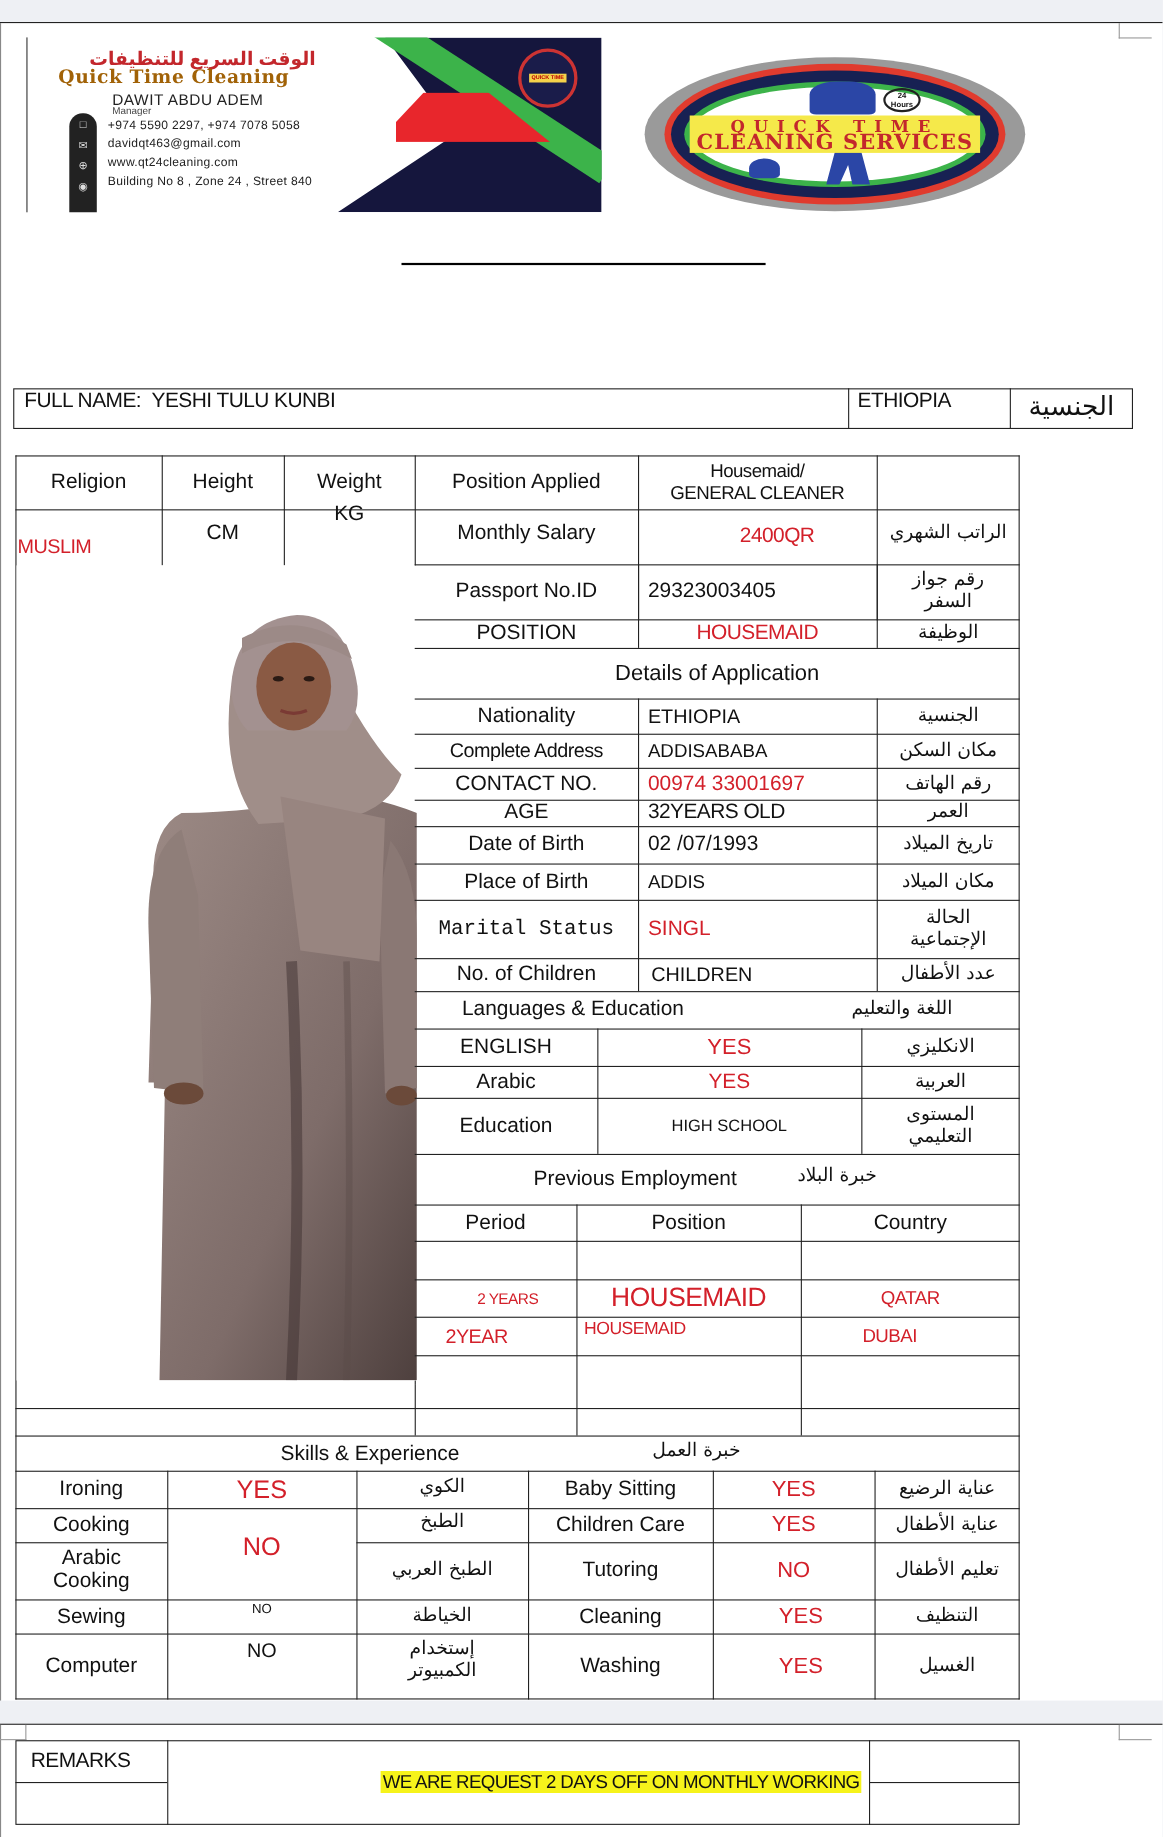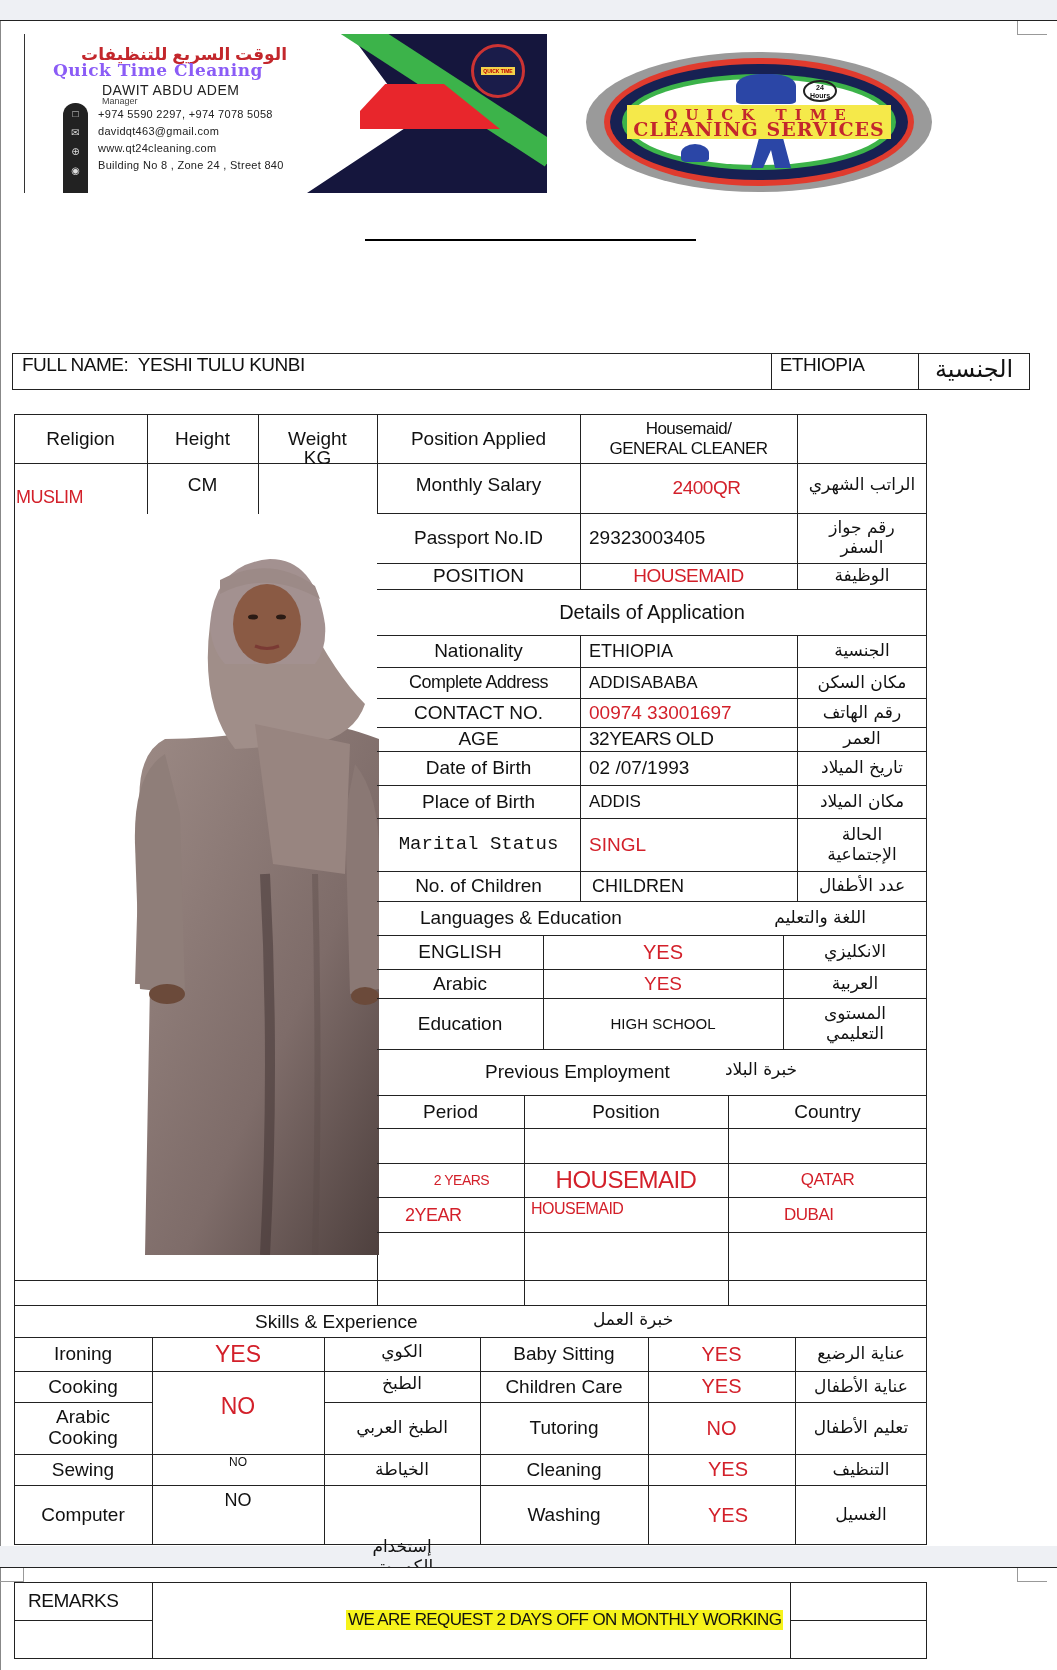--- a/index.html
+++ b/index.html
@@ -13,21 +13,21 @@
   .corner-mark { position: absolute; width: 30px; height: 14px; border-left: 1px solid #999; border-bottom: 1px solid #999; }
 
   
   .bizcard { position: absolute; left: 24px; top: 34px; width: 523px; height: 159px; background: #fff; overflow: hidden; border-left: 1px solid #333; }
   .bizcard .navy { position: absolute; right: 0; top: 0; width: 240px; height: 159px; background: #15163d; clip-path: polygon(18% 0, 100% 0, 100% 100%, 0 100%, 45% 55%); }
   .bizcard .green-stripe { position: absolute; left: 285px; top: -20px; width: 26px; height: 280px; background: #3cb34a; transform: rotate(-57deg); transform-origin: top left; }
   .bizcard .red-stripe { position: absolute; left: 335px; top: 50px; width: 140px; height: 45px; background: #e8262c; clip-path: polygon(18% 0, 60% 0, 100% 100%, 0 100%, 0 60%); }
   .bizcard .mini-logo { position: absolute; right: 22px; top: 10px; width: 54px; height: 54px; border-radius: 50%; border: 3px solid #c33; background: #1a1c4a; display: flex; align-items: center; justify-content: center; }
   .bizcard .mini-logo span { font-size: 5px; background: #f4d24a; color: #b00; padding: 1px 2px; font-weight: bold; }
   .bizcard .ar-title { position: absolute; left: 30px; top: 10px; font-size: 17px; font-weight: bold; color: #c3272c; direction: rtl; width: 232px; text-align: right; }
-  .bizcard .en-title { position: absolute; left: 28px; top: 26px; font-family: "DejaVu Serif", serif; font-size: 17px; font-weight: bold; color: #8b5cf6; letter-spacing: 0.5px; }
+  .bizcard .en-title { position: absolute; left: 28px; top: 26px; font-family: "DejaVu Serif", serif; font-size: 17px; font-weight: bold; color: #a16207; letter-spacing: 0.5px; }
   .bizcard .person { position: absolute; left: 77px; top: 48px; font-size: 14px; color: #222; letter-spacing: 0.5px; }
   .bizcard .role { position: absolute; left: 77px; top: 62px; font-size: 9px; color: #444; }
   .bizcard .icon-rail { position: absolute; left: 38px; top: 69px; width: 25px; height: 95px; background: #222; border-radius: 12px 12px 0 0; }
   .bizcard .icon-rail span { display: block; color: #ddd; font-size: 10px; text-align: center; height: 17px; line-height: 17px; margin-top: 2px; }
   .bizcard .contact-line { position: absolute; left: 73px; font-size: 11px; color: #222; letter-spacing: 0.3px; }
 
   
   .roundlogo { position: absolute; left: 586px; top: 52px; width: 346px; height: 140px; }
   .roundlogo .outer { position: absolute; inset: 0; border-radius: 50%; background: #9a9a9a; }
   .roundlogo .red { position: absolute; left: 18px; top: 6px; right: 18px; bottom: 6px; border-radius: 50%; background: #e03b2e; }
@@ -132,21 +132,21 @@
 
 <div class="t" style="left:14px; top:414px; width:133px; height:49px;">Religion</div>
 <div class="t" style="left:147px; top:414px; width:111px; height:49px;">Height</div>
 <div class="t" style="left:258px; top:414px; width:119px; height:49px;">Weight</div>
 <div class="t" style="left:377px; top:414px; width:203px; height:49px;">Position Applied</div>
 <div class="t narrow" style="left:580px; top:414px; width:217px; height:49px; font-size:17px; white-space:pre-line;">Housemaid/
 GENERAL CLEANER</div>
 
 <div class="t red narrow" style="left:16px; top:485px; height:24px; justify-content:flex-start; font-size:18px;">MUSLIM</div>
 <div class="t" style="left:147px; top:463px; width:111px; height:44px;">CM</div>
-<div class="t" style="left:258px; top:436px; width:119px; height:44px;">KG</div>
+<div class="t" style="left:258px; top:446px; width:119px; height:44px;">KG</div>
 <div class="t" style="left:377px; top:463px; width:203px; height:44px;">Monthly Salary</div>
 <div class="t red narrow" style="left:580px; top:463px; width:217px; height:50px;margin-left:18px;">2400QR</div>
 <div class="t ar" style="left:797px; top:463px; width:130px; height:44px;">الراتب الشهري</div>
 
 <div class="photo">
   <svg width="364" height="741" viewBox="0 0 364 741">
     <defs>
       <linearGradient id="robe" x1="0" y1="0" x2="1" y2="1">
         <stop offset="0" stop-color="#9c8a85"></stop>
         <stop offset="0.6" stop-color="#7e6c69"></stop>
@@ -311,21 +311,21 @@
 <div class="t" style="left:14px; top:1402px; width:138px; height:52px; white-space:pre-line; line-height:1.1;">Arabic
 Cooking</div>
 <div class="t ar" style="left:324px; top:1402px; width:156px; height:52px;">الطبخ العربي</div>
 
 <div class="t" style="left:14px; top:1454px; width:138px; height:31px;">Sewing</div>
 <div class="t" style="left:152px; top:1454px; width:172px; height:18px; font-size:12px;">NO</div>
 <div class="t ar" style="left:324px; top:1454px; width:156px; height:31px;">الخياطة</div>
 
 <div class="t" style="left:14px; top:1485px; width:138px; height:60px;">Computer</div>
 <div class="t" style="left:152px; top:1485px; width:172px; height:30px; font-size:18px;">NO</div>
-<div class="t ar" style="left:324px; top:1485px; width:156px; height:48px; padding:0 30px; line-height:1.2;margin-top:47px;">إستخدام الكمبيوتر</div>
+<div class="t ar" style="left:324px; top:1485px; width:156px; height:48px; padding:0 30px; line-height:1.2;">إستخدام الكمبيوتر</div>
 
 <div class="t" style="left:480px; top:1337px; width:168px; height:34px;">Baby Sitting</div>
 <div class="t red" style="left:648px; top:1337px; width:147px; height:34px; font-size:20px;">YES</div>
 <div class="t ar" style="left:795px; top:1337px; width:132px; height:34px;">عناية الرضيع</div>
 
 <div class="t" style="left:480px; top:1371px; width:168px; height:31px;">Children Care</div>
 <div class="t red" style="left:648px; top:1371px; width:147px; height:31px; font-size:20px;">YES</div>
 <div class="t ar" style="left:795px; top:1371px; width:132px; height:31px;">عناية الأطفال</div>
 
 <div class="t" style="left:480px; top:1402px; width:168px; height:52px;">Tutoring</div>

